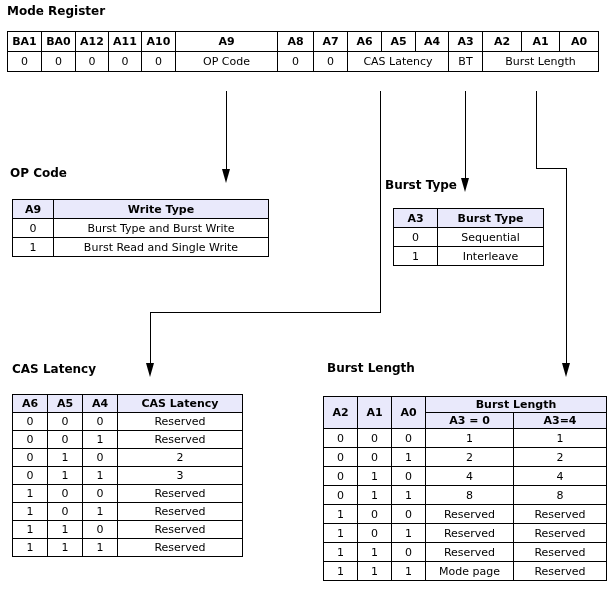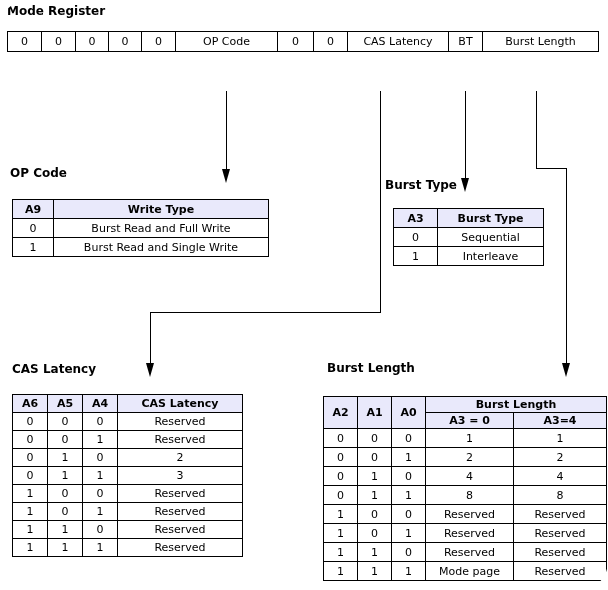--- a/index.html
+++ b/index.html
@@ -1,20 +1,19 @@
 <!DOCTYPE html>
 <html><head>
 <meta charset="utf-8">
 <style>
   html, body { margin:0; padding:0; background:#ffffff; }
   .canvas {
     position:relative; width:608px; height:590px; background:#ffffff;
     font-family:"DejaVu Sans","Liberation Sans",sans-serif; color:#000;
     overflow:hidden;
-    border-radius:28px;
   }
   .title {
     position:absolute; font-size:12px; font-weight:bold; white-space:nowrap;
   }
   .tbl {
     position:absolute; border-collapse:collapse; table-layout:fixed;
     font-size:11px; border:1px solid #000;
   }
   .tbl th, .tbl td {
     border:1px solid #000; text-align:center; vertical-align:middle;
@@ -55,20 +54,37 @@
         <col style="width:34px">
         <col style="width:34px">
         <col style="width:33px">
       <col style="width:34px">
         <col style="width:39px">
         <col style="width:38px">
         <col style="width:39px">
     </colgroup>
     <tbody>
       <tr>
+        <th>BA1</th>
+        <th>BA0</th>
+        <th>A12</th>
+        <th>A11</th>
+        <th>A10</th>
+        <th>A9</th>
+        <th>A8</th>
+        <th>A7</th>
+        <th>A6</th>
+        <th>A5</th>
+        <th>A4</th>
+        <th>A3</th>
+        <th>A2</th>
+        <th>A1</th>
+        <th>A0</th>
+      </tr>
+      <tr>
         <td>0</td>
         <td>0</td>
         <td>0</td>
         <td>0</td>
         <td>0</td>
         <td>OP Code</td>
         <td>0</td>
         <td>0</td>
         <td colspan="3">CAS Latency</td>
         <td>BT</td>
@@ -94,21 +110,21 @@
         <col style="width:41px">
         <col style="width:215px">
       </colgroup>
     <tbody>
       <tr>
         <th>A9</th>
         <th>Write Type</th>
       </tr>
       <tr>
         <td>0</td>
-        <td>Burst Read and Full Write</td>
+        <td>Burst Type and Burst Write</td>
       </tr>
       <tr>
         <td>1</td>
         <td>Burst Read and Single Write</td>
       </tr>
     </tbody>
   </table>
 
   <div class="title" style="left:385px; top:178px;">Burst Type</div>
   <table class="tbl sub bty" style="left:393px; top:208px; width:150px;">

